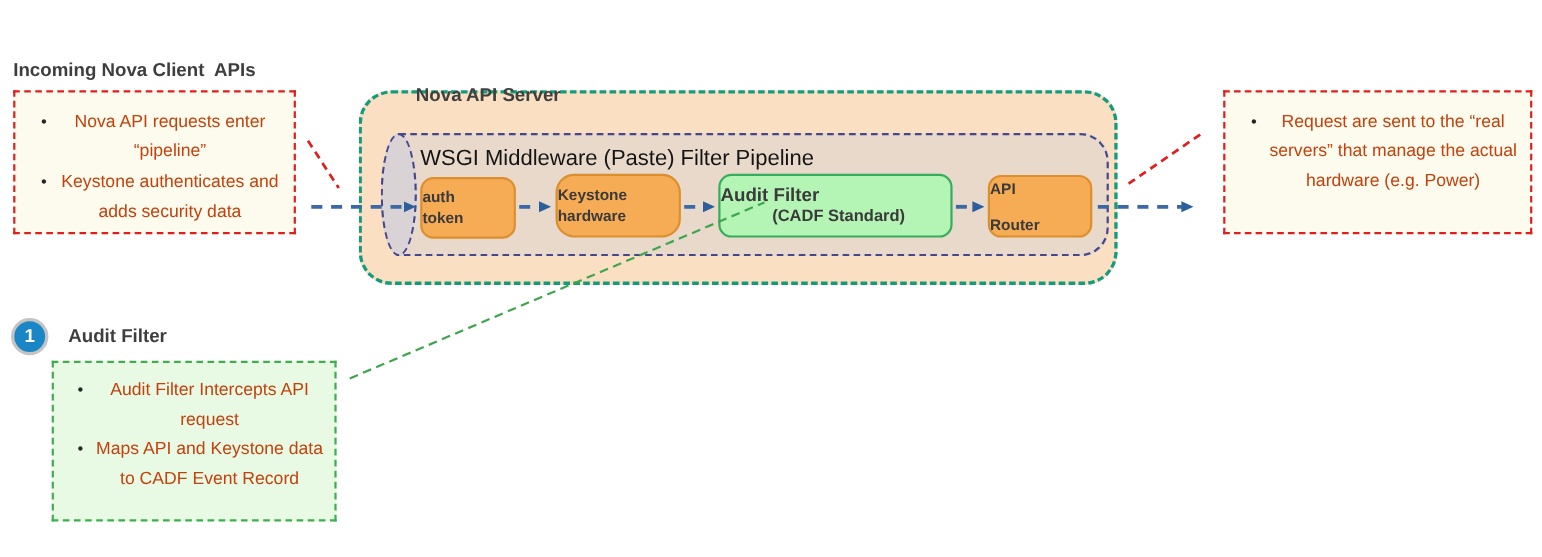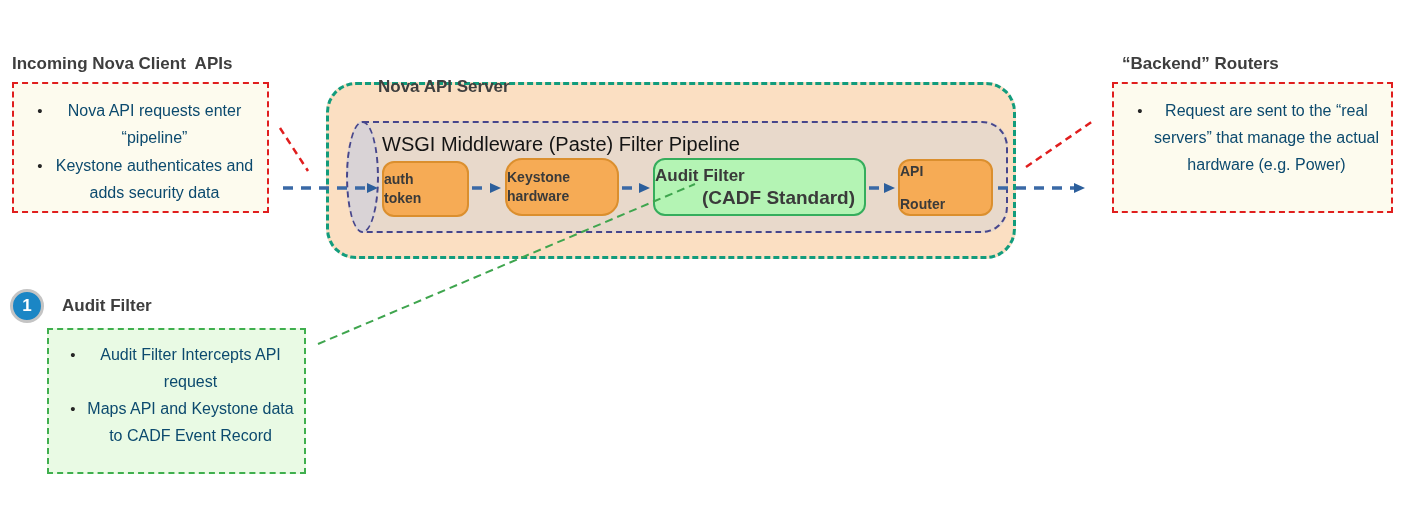--- a/index.html
+++ b/index.html
@@ -11,21 +11,21 @@
   .heading{
     font-size:17px;font-weight:bold;color:#3E3E3E;white-space:pre;
   }
   
   .note-box{
     box-sizing:border-box;background:#FDFBEE;border:2px dashed #E01E1E;
   }
   .note-box ul{list-style:none;margin:0;padding:0;}
   .note-box li{display:flex;align-items:flex-start;margin-bottom:1px;}
   .bullet{width:20px;flex:0 0 20px;font-size:15px;line-height:27px;color:#262626;}
-  .note-text{font-size:16px;line-height:27px;color:#0c4a6e;}
+  .note-text{font-size:16px;line-height:27px;color:#c2410c;}
   
   .server-box{
     box-sizing:border-box;background:#FBDFC2;border:3px dashed #129C7C;border-radius:30px;
   }
   .server-title{font-size:17px;font-weight:bold;color:#3F3F3F;}
   .pipe-fill{background:#E8D9CB;border-radius:24px;}
   .pipe-border{
     box-sizing:border-box;border:2.5px dashed #46468C;border-left:none;
     border-radius:0 26px 26px 0;
   }
@@ -36,21 +36,21 @@
   .pipe-label{font-size:20px;color:#141414;}
   
   .stage{
     box-sizing:border-box;display:flex;flex-direction:column;justify-content:center;
     align-items:flex-start;text-align:center;border-radius:12px;
   }
   .stage.orange{background:#F6AB55;border:2px solid #DB8F2E;}
   .stage.green{background:#B4F4B4;border:2px solid #35AD5C;}
   .stage-line{font-size:14px;font-weight:bold;color:#3A3A3A;line-height:1.35;}
   .stage-line.big{font-size:17px;line-height:1.25;}
-  .stage-line.med{font-size:19px;line-height:1.25;margin-left:47px;}
+  .stage-line.med{font-size:15px;line-height:1.25;margin-left:47px;}
   
   .badge{
     box-sizing:border-box;width:34px;height:34px;border-radius:50%;
     background:#1B86C5;border:3px solid #C4C4C4;color:#ffffff;
     font-size:17px;font-weight:bold;display:flex;align-items:center;justify-content:center;
   }
   .callout-box{
     box-sizing:border-box;background:#E9FAE4;border:2px dashed #3FAF4E;
   }
   .callout-box ul{list-style:none;margin:0;padding:0;}
@@ -94,21 +94,20 @@
   </div>
   <div class="abs stage green" style="left:653px;top:158px;width:213px;height:58px;">
     <div class="stage-line big">Audit Filter</div>
     <div class="stage-line med">(CADF Standard)</div>
   </div>
   <div class="abs stage orange" style="left:898px;top:159px;width:95px;height:57px;gap:14px;">
     <div class="stage-line">API</div>
     <div class="stage-line">Router</div>
   </div>
 
-  <div class="abs heading" style="left:1122px;top:54px;">“Backend” Routers</div>
   <div class="abs note-box" style="left:1112px;top:82px;width:281px;height:131px;padding:13px 8px 0 16px;">
     <ul>
       <li>
         <span class="bullet">•</span>
         <span class="note-text">Request are sent to the “real servers” that manage the actual hardware (e.g. Power)</span>
       </li>
     </ul>
   </div>
 
   <div class="abs badge" style="left:10px;top:289px;">

